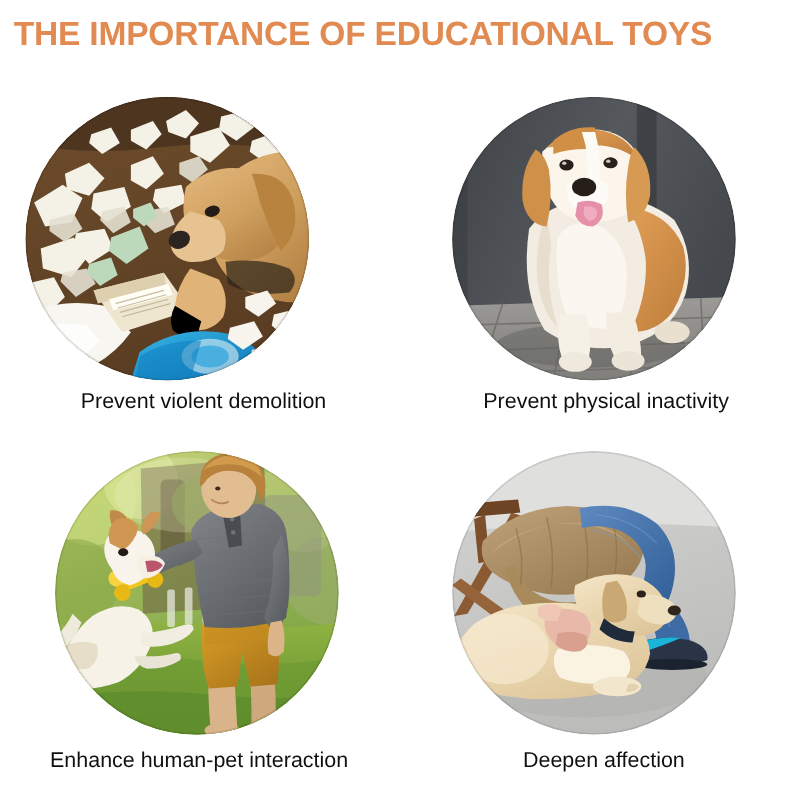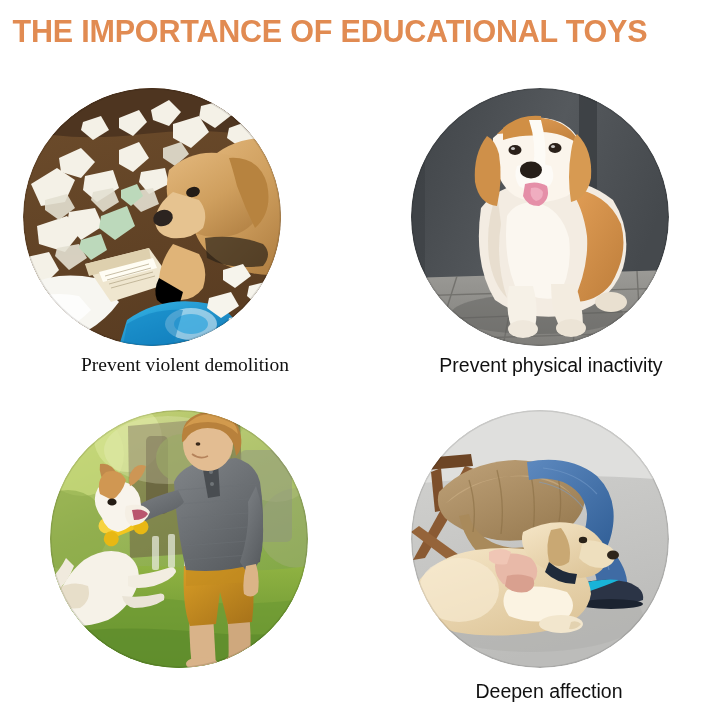--- a/index.html
+++ b/index.html
@@ -77,21 +77,21 @@
     position: absolute;
     top: 276px;
     left: 0;
     width: 100%;
     text-align: center;
     font-size: 19.5px;
     color: #101010;
     font-family: "Liberation Sans", sans-serif;
     white-space: nowrap;
   }
-  .cell-r0c0 .caption { padding-left: 4px; font-family: Liberation Serif, serif; }
+  .cell-r0c0 .caption { padding-left: 4px; }
   .cell-r0c1 .caption { padding-left: 8px; }
   .cell-r1c0 .caption { top: 280px; padding-left: 0px; }
   .cell-r1c1 .caption { top: 280px; padding-left: 6px; }
 </style>
 </head>
 <body>
 
 <div class="poster">
 
   <div class="poster-title">THE IMPORTANCE OF EDUCATIONAL TOYS</div>
@@ -400,20 +400,21 @@
             <path d="M0,170 Q10,160 16,148 L24,156 Q18,172 6,182 Z" fill="#f0eadd"></path>
 
             <path d="M8,178 Q24,170 38,176 Q42,190 30,198 Q14,200 6,192 Z" fill="#e4d8c0" opacity="0.8"></path>
 
             <ellipse cx="152" cy="254" rx="16" ry="7" fill="#d9b389"></ellipse>
             <ellipse cx="190" cy="252" rx="16" ry="7" fill="#cfa87d"></ellipse>
             <circle cx="129" cy="129" r="129" fill="none" stroke="rgba(0,0,0,0.10)" stroke-width="3"></circle>
           </g>
         </svg>
       </div>
+      <div class="caption">Enhance human-pet interaction</div>
     </div>
 
     <div class="cell cell-r1c1">
       <div class="photo-circle">
         <svg class="scene" viewBox="0 0 258 258" preserveAspectRatio="xMidYMid slice">
           <defs>
             <clipPath id="c4">
                 <circle cx="129" cy="129" r="129"></circle>
               </clipPath>
             <linearGradient id="floor4" x1="0" y1="0" x2="0.3" y2="1">

